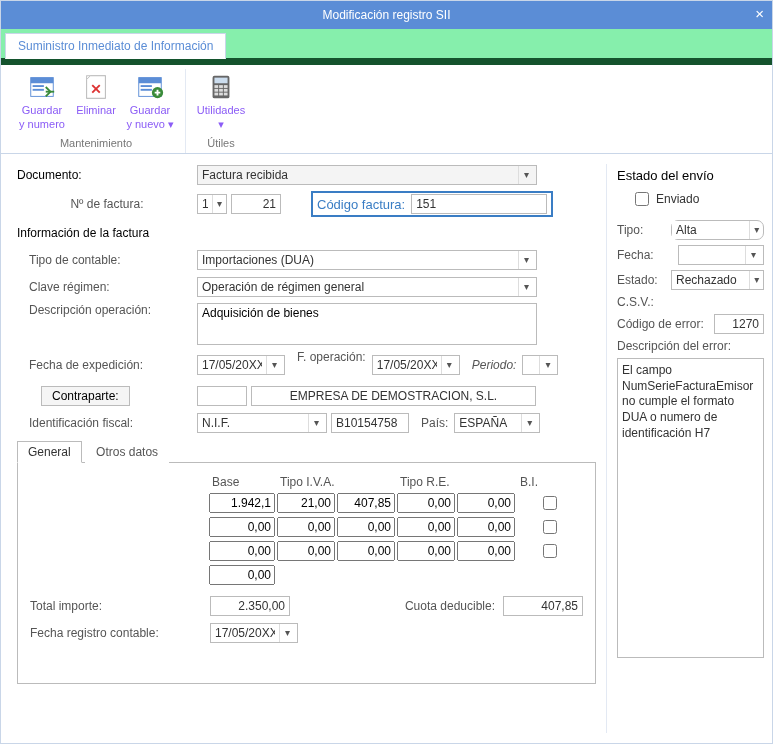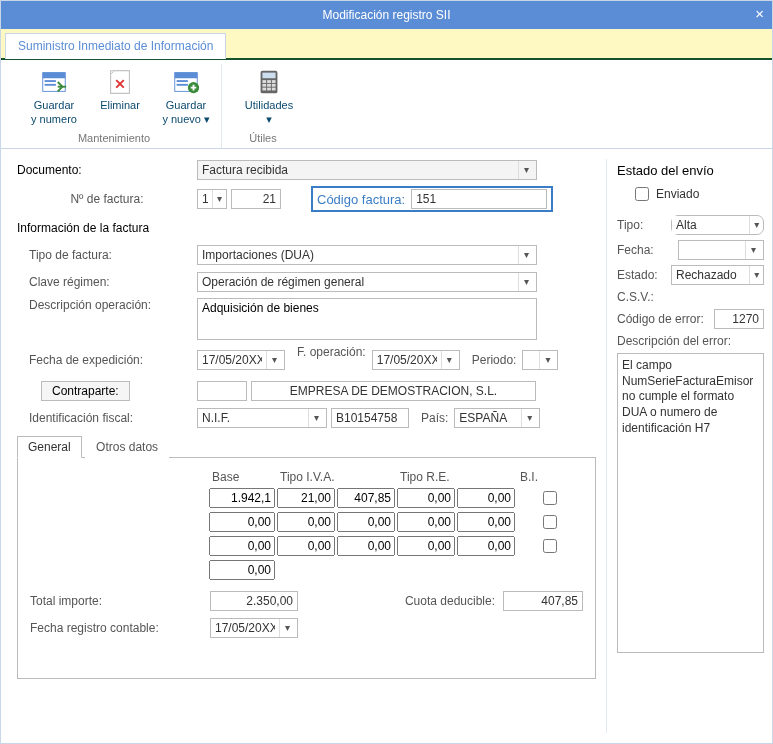--- a/index.html
+++ b/index.html
@@ -1,26 +1,26 @@
 <!DOCTYPE html>
 <html><head>
 <meta charset="utf-8">
 <style>
   * { box-sizing: border-box; font-family: "Segoe UI", Arial, sans-serif; font-size: 12px; }
   body { margin: 0; padding: 0; background: #fff; color: #333; }
   .window { width: 773px; height: 744px; border: 1px solid #c9d6e8; display: flex; flex-direction: column; }
   .titlebar { background: #5b8dd6; color: #fff; height: 28px; display: flex; align-items: center; justify-content: center; position: relative; font-size: 13px; }
   .titlebar .close { position: absolute; right: 8px; top: 4px; color: #fff; font-size: 15px; cursor: pointer; }
-  .tabstrip { border-bottom: 2px solid #14532d; background: #fef9c3; }
+  .tabstrip { border-bottom: 7px solid #14532d; background: #86efac; }
   .tabstrip .tab { display: inline-block; border: 1px solid #c9d6e8; border-bottom: 1px solid #fff; background: #fff; padding: 5px 12px; margin: 4px 0 -1px 4px; color: #5b8dd6; }
   .ribbon { display: flex; border-bottom: 1px solid #c9d6e8; padding: 4px 6px 0 6px; }
   .ribbon-group { display: flex; flex-direction: column; align-items: center; border-right: 1px solid #e3e9f3; padding: 0 8px 4px 8px; }
   .ribbon-group:last-child { border-right: none; }
   .ribbon-buttons { display: flex; }
-  .ribbon-btn { display: flex; flex-direction: column; align-items: center; width: 54px; padding: 3px 2px; cursor: pointer; color: #0c4a6e; margin-left: 12px; }
+  .ribbon-btn { display: flex; flex-direction: column; align-items: center; width: 54px; padding: 3px 2px; cursor: pointer; color: #8b5cf6; }
   .ribbon-btn svg { width: 30px; height: 30px; }
   .ribbon-btn span { font-size: 11px; text-align: center; line-height: 1.1; margin-top: 2px; }
   .ribbon-group-label { font-size: 11px; color: #777; margin-top: 4px; }
   .content { flex: 1; display: flex; padding: 10px 8px 10px 16px; }
   .left-col { flex: 1; padding-right: 10px; }
   .right-col { width: 190px; border-left: 1px solid #e3e9f3; padding-left: 10px; }
   .form-row { display: flex; align-items: center; margin-bottom: 5px; min-height: 22px; }
   .lbl { flex: 0 0 180px; color: #555; }
   .section-lbl { color: #000; flex: 0 0 180px; }
   input[type=text], select { border: 1px solid #bbb; height: 20px; padding: 1px 4px; background: #fff; color: #333; }
@@ -143,21 +143,21 @@
       <span style="width:30px;"></span>
       <span class="hl-box">
         <span class="hllbl">Código factura:</span>
         <input type="text" value="151" style="">
       </span>
     </div>
     <div class="form-row">
       <span class="section-lbl">Información de la factura</span>
     </div>
     <div class="form-row">
-      <span class="lbl" style="padding-left:12px;">Tipo de factura:</span>
+      <span class="lbl" style="padding-left:12px;">Tipo de contable:</span>
       <div class="dd" style="width:340px;">
         <input type="text" style="width: 320px;" readonly="" value="Importaciones (DUA)">
         <span class="caret">▾</span>
       </div>
     </div>
     <div class="form-row">
       <span class="lbl" style="padding-left:12px;">Clave régimen:</span>
       <div class="dd" style="width:340px;">
         <input type="text" style="width: 320px;" readonly="" value="Operación de régimen general">
         <span class="caret">▾</span>
@@ -171,21 +171,21 @@
       <span class="lbl" style="padding-left:12px;">Fecha de expedición:</span>
       <div class="dd" style="width:88px;">
         <input type="text" style="width: 68px;" value="17/05/20XX">
         <span class="caret">▾</span>
       </div>
       <span style="margin:0 6px 16px 12px;color:#555;">F. operación:</span>
       <div class="dd" style="width:88px;">
         <input type="text" style="width: 68px;" value="17/05/20XX">
         <span class="caret">▾</span>
       </div>
-      <span style="margin:0 6px 0 12px;color:#555;">Periodo:</span>
+      <span style="margin:0 6px 0 12px;color:#555;font-style:italic;">Periodo:</span>
       <div class="dd" style="width:36px;">
         <input type="text" style="width: 16px;" value="">
         <span class="caret">▾</span>
       </div>
     </div>
     <div class="form-row">
       <span style="flex:0 0 180px;padding-left:24px;">
         <button class="btn-flat">Contraparte:</button>
       </span>
       <input type="text" style="width: 50px;" value="">
@@ -244,21 +244,21 @@
             <td><input type="checkbox" class="chk" style=""></td>
           </tr>
           <tr>
             <td><input class="base" value="0,00" style=""></td>
             <td colspan="5"></td>
           </tr>
         </tbody>
             </table>
         <div class="form-row" style="margin-top:8px;">
           <span class="lbl">Total importe:</span>
-          <input type="text" class="num" style="width: 88px;" value="2.350,00">
+          <input type="text" class="num" style="width: 80px;" value="2.350,00">
           <span style="flex:1;text-align:right;padding-right:8px;color:#555;">Cuota deducible:</span>
           <input type="text" class="num" style="width: 80px;" value="407,85">
         </div>
         <div class="form-row">
           <span class="lbl">Fecha registro contable:</span>
           <div class="dd" style="width:88px;">
             <input type="text" style="width: 68px;" value="17/05/20XX">
             <span class="caret">▾</span>
           </div>
         </div>

